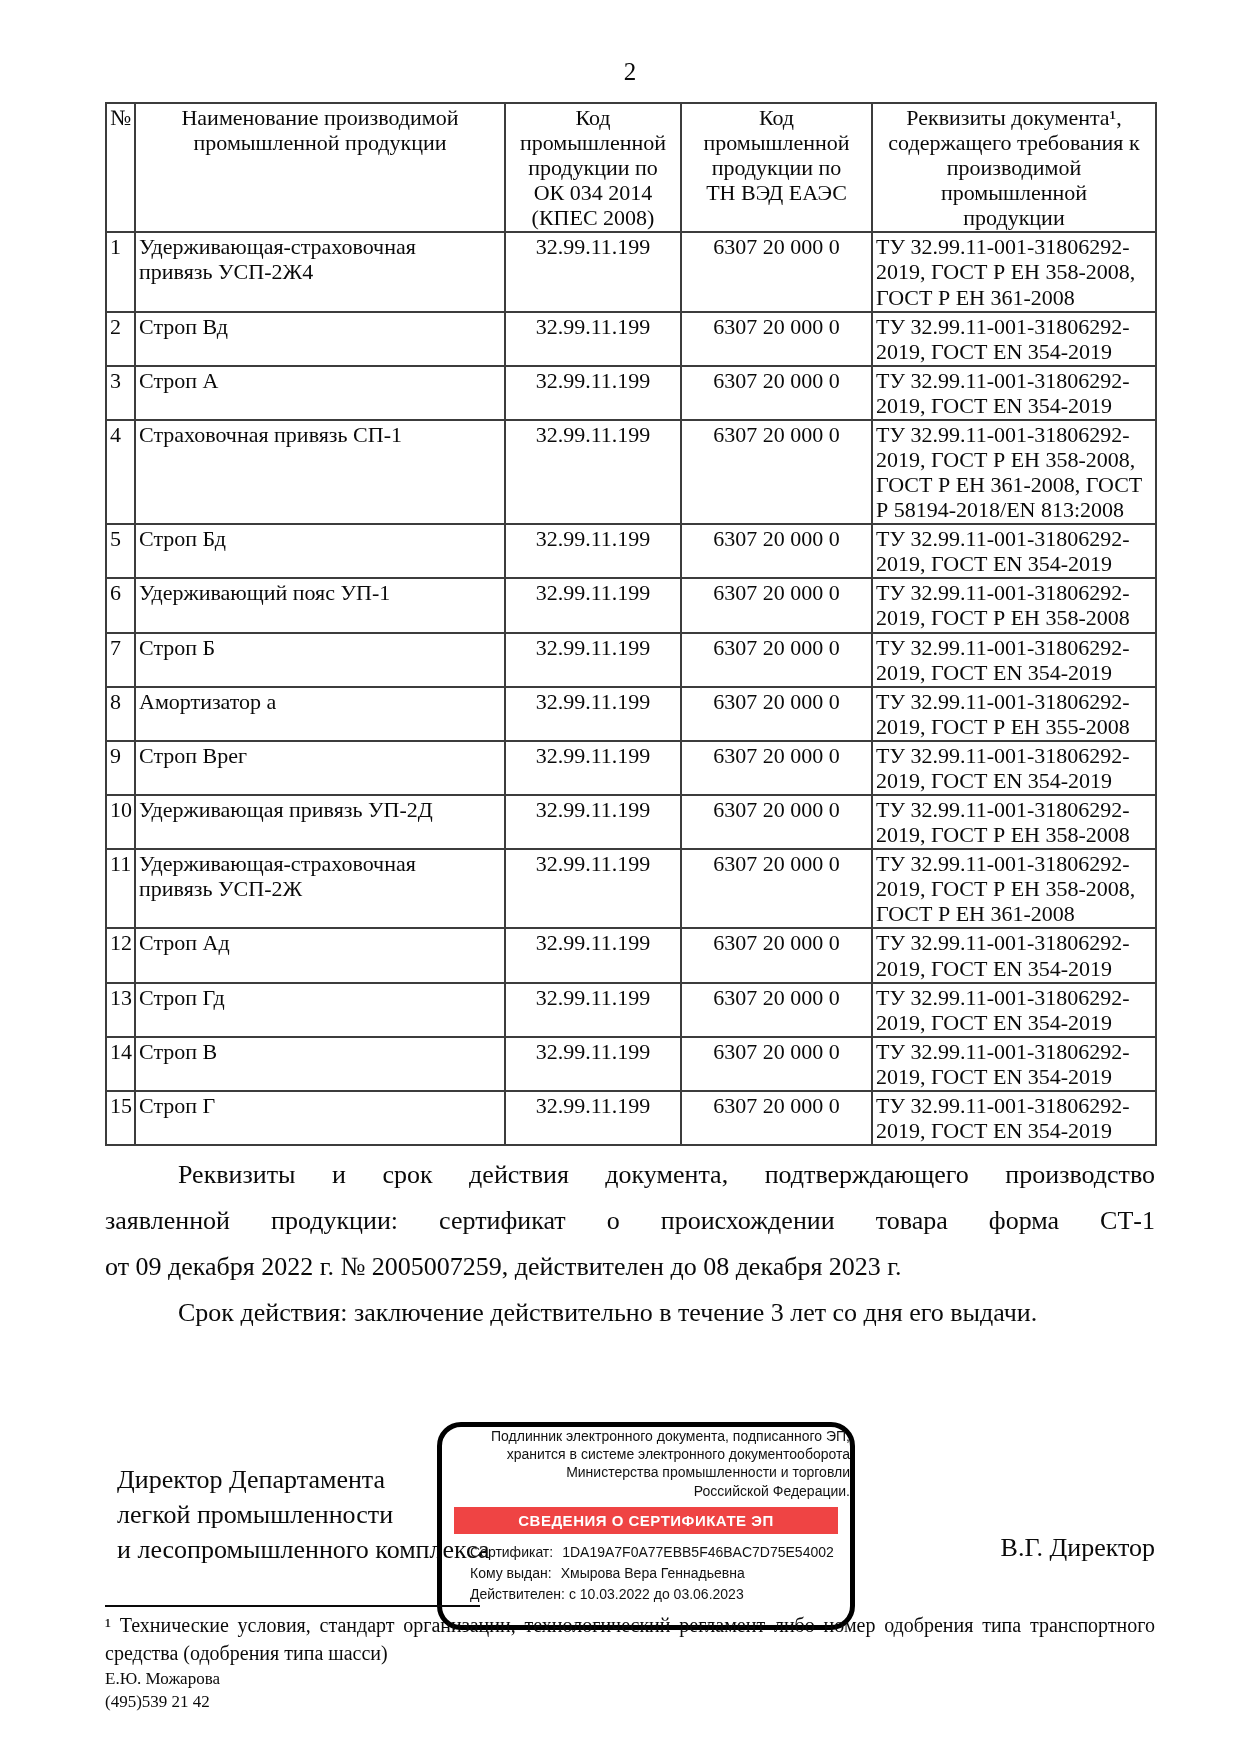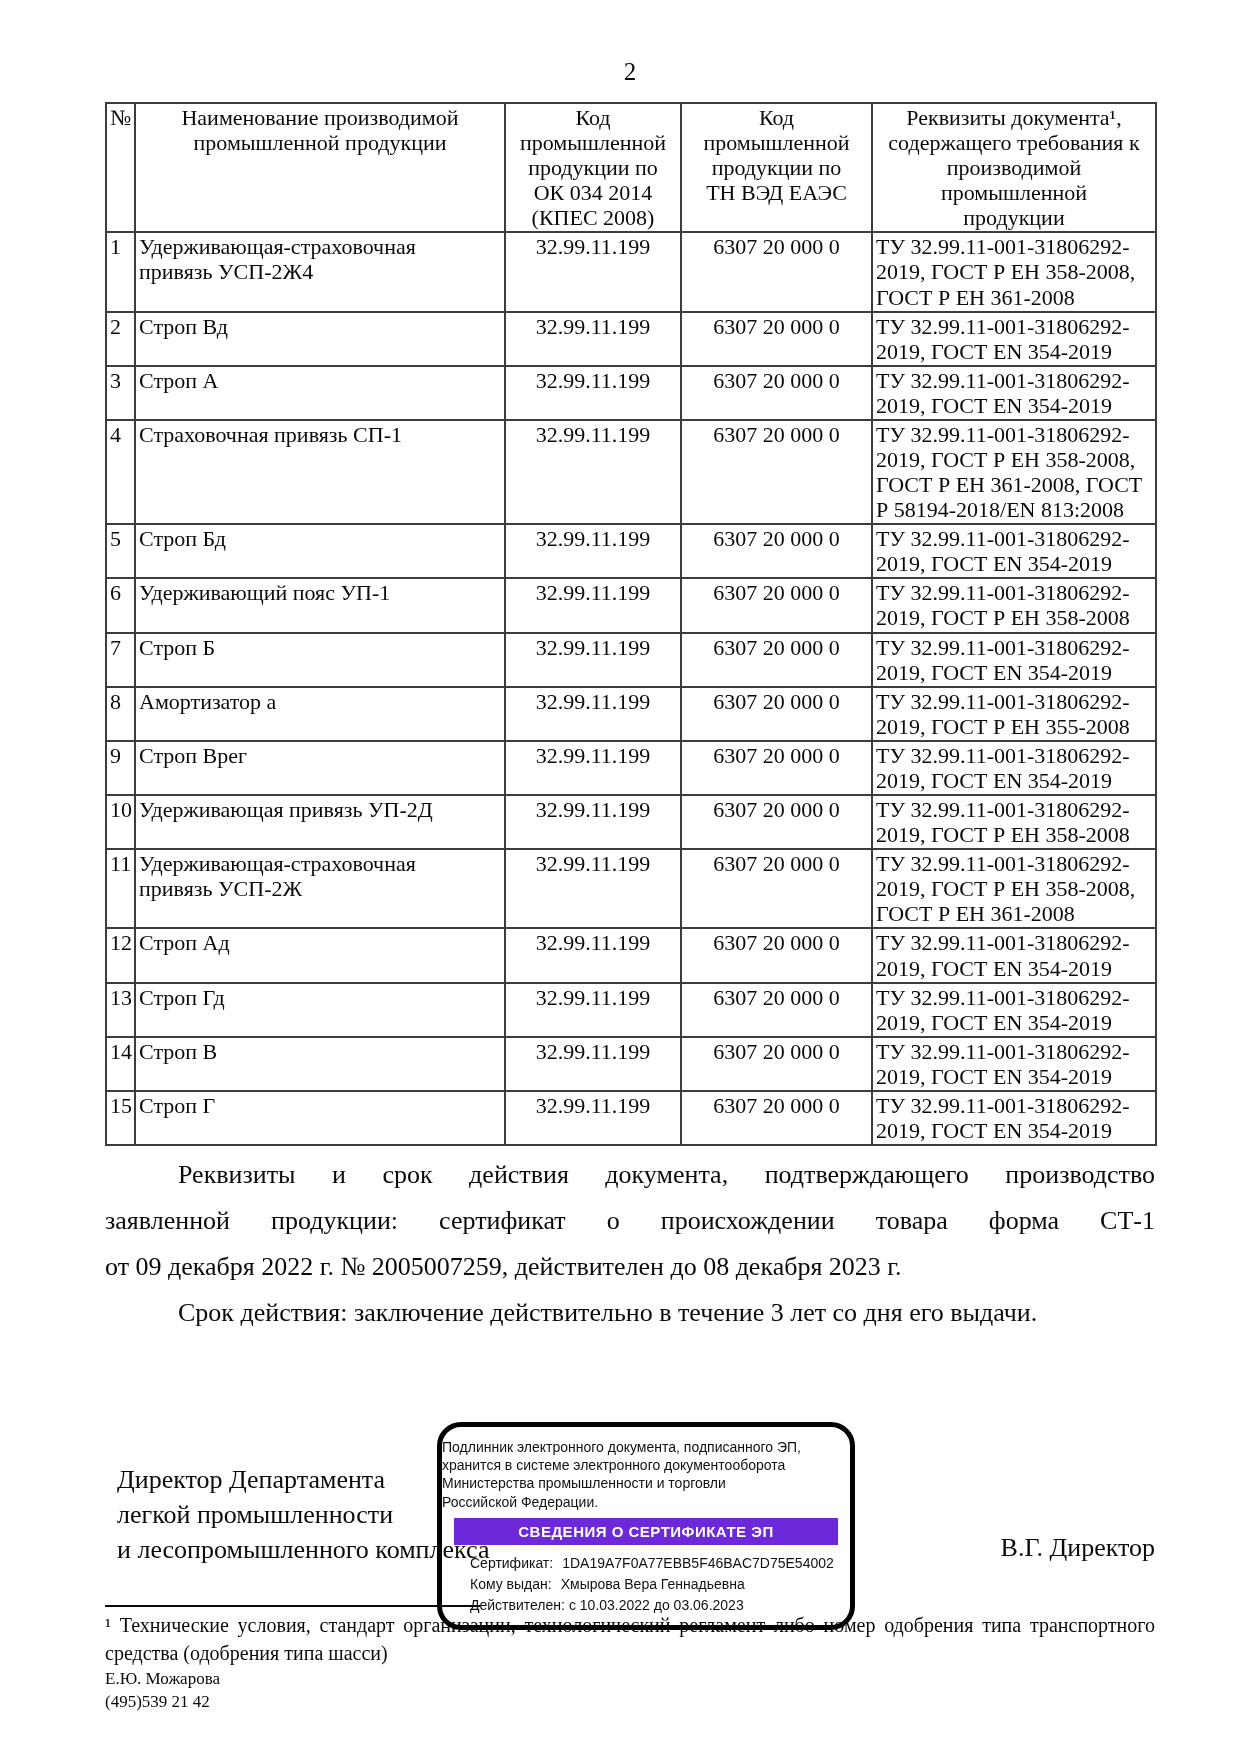--- a/index.html
+++ b/index.html
@@ -57,21 +57,21 @@
     position: absolute; left: 332px; top: 122px;
     width: 418px; height: 208px;
     box-sizing: border-box;
     border: 5px solid #000000;
     border-radius: 24px;
     font-family: "Liberation Sans", sans-serif;
     font-size: 14px;
     color: #111111;
     background: transparent;
   }
-  .stamp-intro { margin-top: 11px; text-align: left; line-height: 1.3; }
+  .stamp-intro { text-align: right; line-height: 1.3; }
   .stamp-banner {
     margin: 7px 12px 0 12px; height: 27px; line-height: 27px;
     text-align: center; font-weight: bold; font-size: 15px;
     letter-spacing: 0.5px;
   }
   .stamp-fields { margin: 8px 0 0 28px; line-height: 1.5; }
   .stamp-fields .lbl { display: inline-block; }
   .stamp-fields .val { margin-left: 9px; }
   .footnote-rule { position: absolute; left: 0; top: 305px; width: 375px; border-top: 2px solid #0a0a0a; }
   .footnote-text { position: absolute; left: 0; top: 312px; width: 1050px; font-size: 20px; line-height: 1.38; text-align: justify; }
@@ -259,21 +259,21 @@
 
     <div class="sig-name">В.Г. Директор</div>
 
     <div class="stamp">
       <div class="stamp-intro">
         <div>Подлинник электронного документа, подписанного ЭП,</div>
         <div>хранится в системе электронного документооборота</div>
         <div>Министерства промышленности и торговли</div>
         <div>Российской Федерации.</div>
       </div>
-      <div class="stamp-banner" style="background: #6d28d9; color: rgb(255, 255, 255); text-align: center;">СВЕДЕНИЯ О СЕРТИФИКАТЕ ЭП</div>
+      <div class="stamp-banner" style="background: #ef4444; color: rgb(255, 255, 255); text-align: center;">СВЕДЕНИЯ О СЕРТИФИКАТЕ ЭП</div>
       <div class="stamp-fields">
         <div>
           <span class="lbl">Сертификат:</span><span class="val">1DA19A7F0A77EBB5F46BAC7D75E54002</span>
         </div>
         <div>
           <span class="lbl">Кому выдан:</span><span class="val">Хмырова Вера Геннадьевна</span>
         </div>
         <div>
           <span class="lbl">Действителен:</span><span class="val" style="margin-left:4px">с 10.03.2022 до 03.06.2023</span>
         </div>

